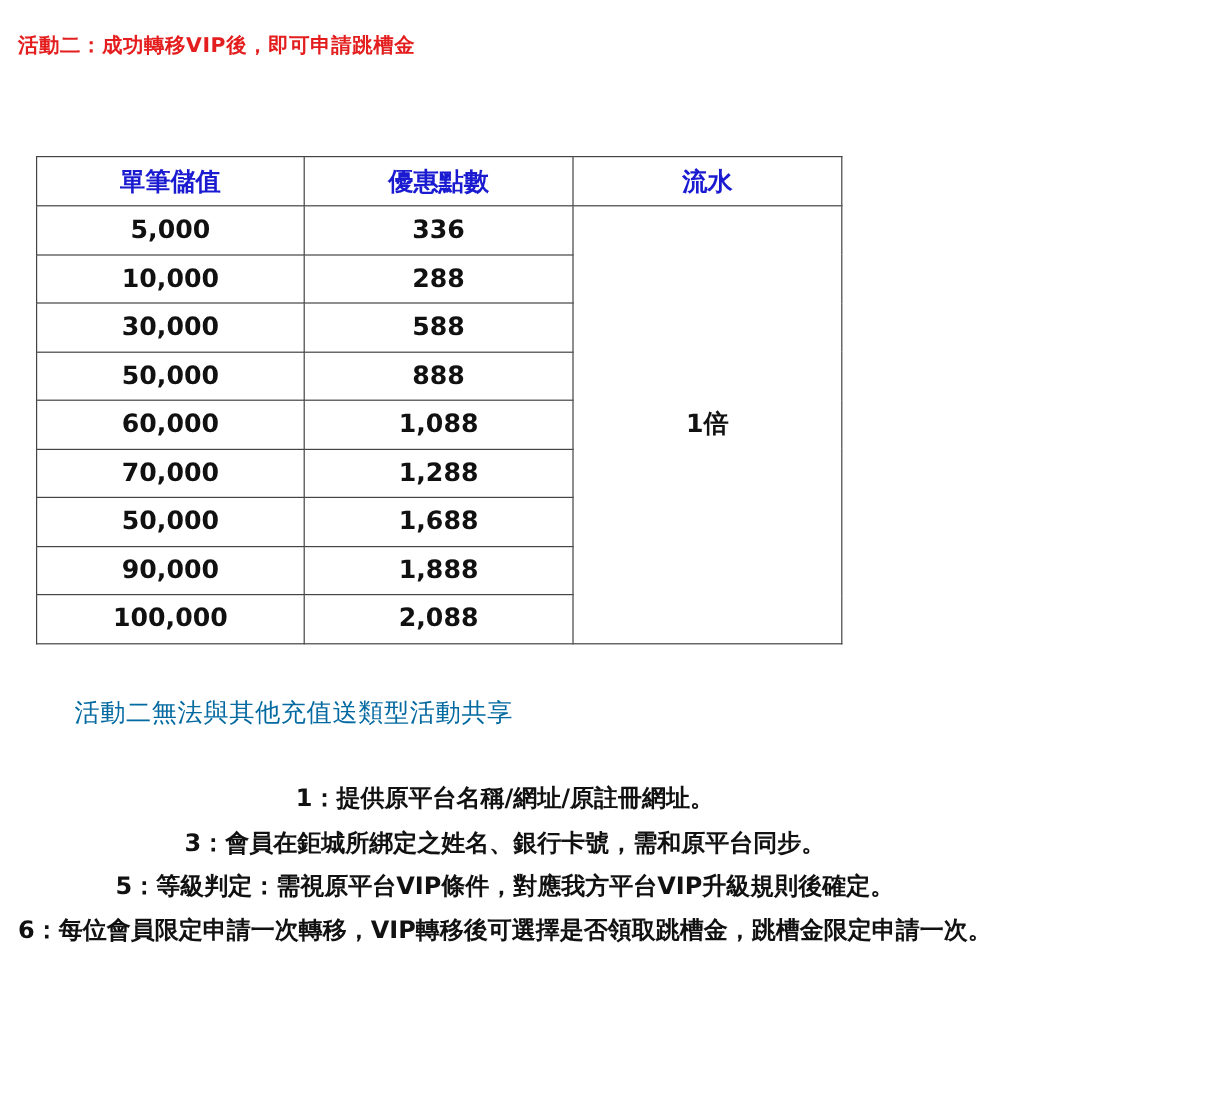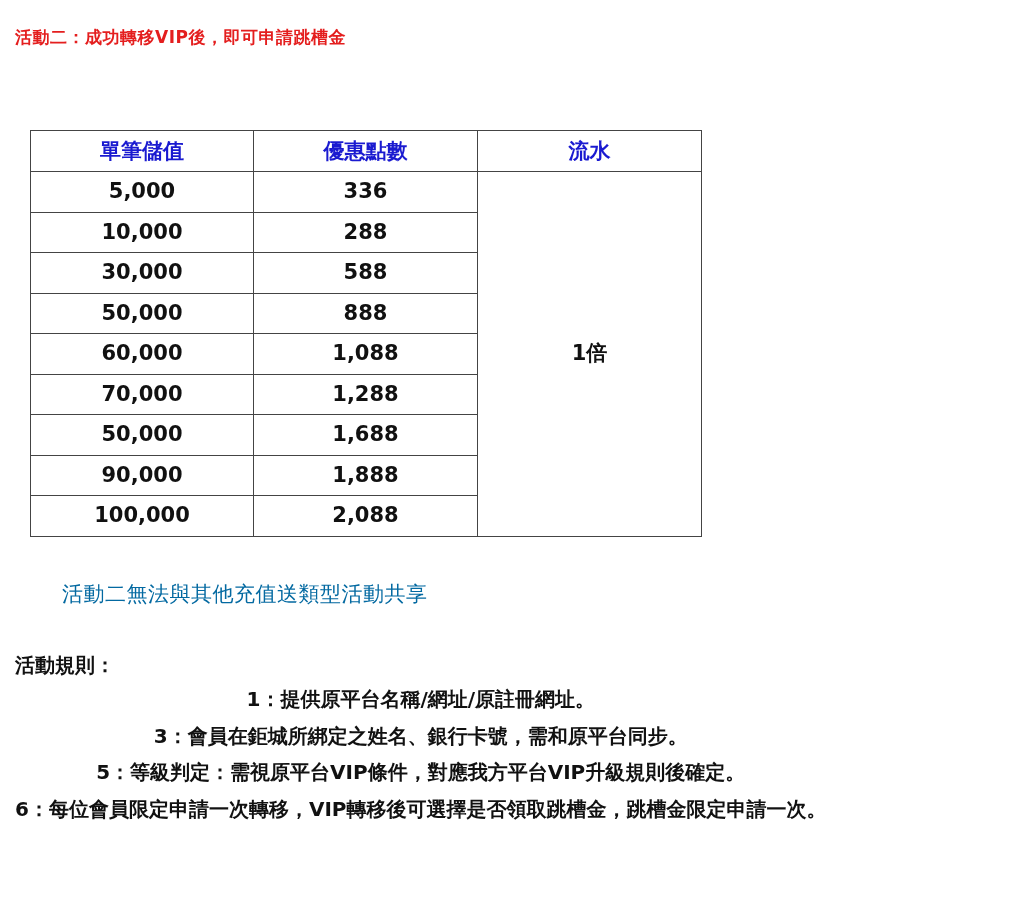--- a/index.html
+++ b/index.html
@@ -135,18 +135,17 @@
     <tr>
       <td>100,000</td>
       <td>2,088</td>
     </tr>
   </tbody>
 </table>
 
 <div class="note">活動二無法與其他充值送類型活動共享</div>
 
 <div class="rules">
-  <div class="heading">活動規則：</div>
   <div class="rule">1：提供原平台名稱/網址/原註冊網址。</div>
   <div class="rule">3：會員在鉅城所綁定之姓名、銀行卡號，需和原平台同步。</div>
   <div class="rule">5：等級判定：需視原平台VIP條件，對應我方平台VIP升級規則後確定。</div>
   <div class="rule">6：每位會員限定申請一次轉移，VIP轉移後可選擇是否領取跳槽金，跳槽金限定申請一次。</div>
 </div>
 
 </body></html>

